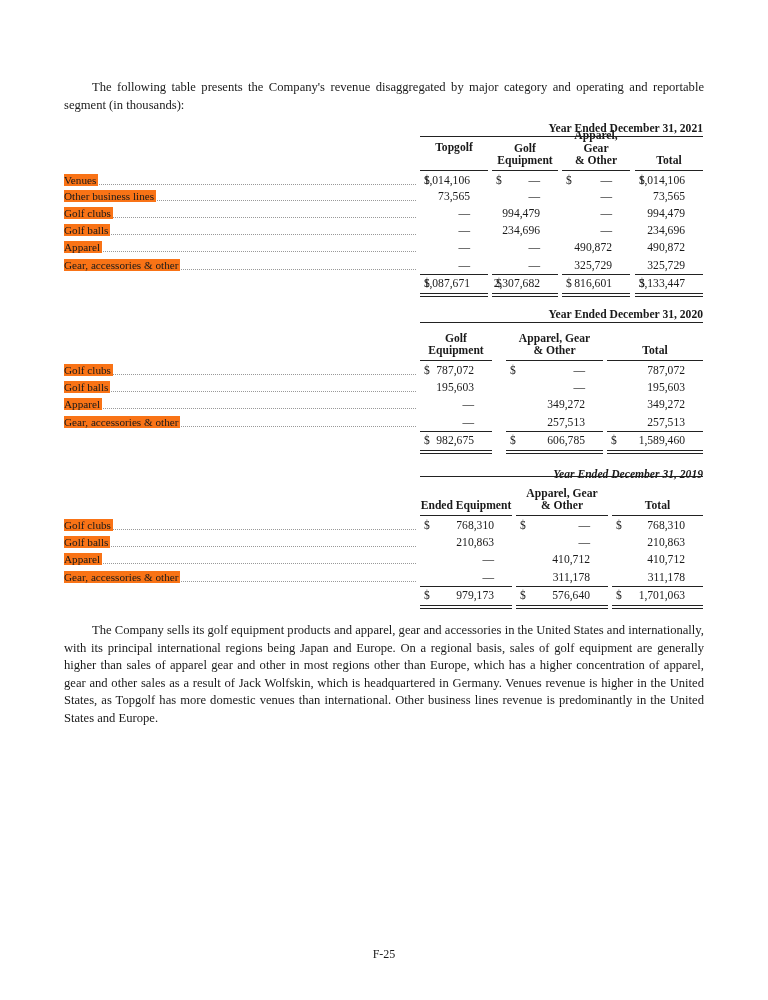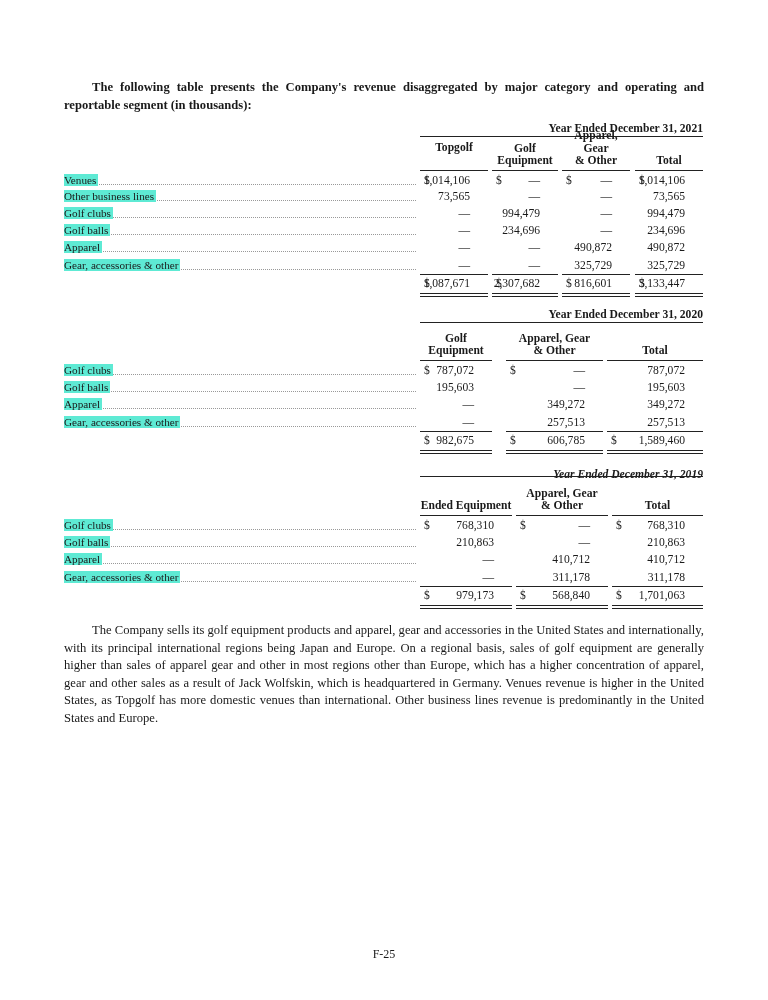--- a/index.html
+++ b/index.html
@@ -1,27 +1,27 @@
 <!DOCTYPE html>
 <html><head>
 <meta charset="utf-8">
 <style>
   html, body { margin:0; padding:0; background:#ffffff; }
   body { width:768px; height:1000px; position:relative; overflow:hidden;
          font-family:"Liberation Serif", serif; color:#1a1a1a; font-size:12.2px; }
   .para { position:absolute; left:64px; width:640px; text-align:justify; line-height:17.6px; font-size:12.6px; }
   .para .indent { display:inline-block; width:28px; }
-  .p1 { top:79px;font-weight:bold; }
+  .p1 { top:79px; }
   .p2 { top:622px; }
   .caption { position:absolute; text-align:right; font-weight:bold; font-size:11.6px; white-space:nowrap; }
   .caprule { position:absolute; height:0; border-top:1.5px solid #222; }
   .hdr { position:absolute; font-weight:bold; text-align:center; font-size:11.6px; line-height:12.6px; }
   .hdrrule { position:absolute; height:0; border-top:1.5px solid #222; }
   .rowlabel { position:absolute; left:0; font-size:11.2px; white-space:nowrap; overflow:hidden; width:352px; }
-  .rowlabel .lbl { background:#5eead4; padding-right:2px;font-family:Liberation Serif, serif; }
+  .rowlabel .lbl { background:#f97316; padding-right:2px;font-family:Liberation Serif, serif; }
   .rowlabel .dots { position:absolute; left:0; right:0; bottom:3px; border-bottom:1px dotted #999; z-index:-1; }
   .rowlabel { z-index:1; }
   .cell { position:absolute; font-size:11.6px; white-space:nowrap; }
   .cell .cur { position:absolute; left:0; }
   .cell .val { position:absolute; right:16px; }
   .sumrule { position:absolute; height:0; border-top:1px solid #222; }
   .dblrule { position:absolute; height:2px; border-top:1px solid #222; border-bottom:1px solid #222; }
   .footer { position:absolute; left:0; width:768px; top:947px; text-align:center; font-size:12px; }
 </style>
 </head>
@@ -298,21 +298,21 @@
       </div>
       <div class="sumrule" style="left: 420px; width: 92px; top: 586px;"></div>
       <div class="cell" style="left: 424px; width: 86px; top: 589px; height: 14px;">
         <span class="cur">$</span>
         <span class="val">979,173</span>
       </div>
       <div class="dblrule" style="left: 420px; width: 92px; top: 605px;"></div>
       <div class="sumrule" style="left: 516px; width: 92px; top: 586px;"></div>
       <div class="cell" style="left: 520px; width: 86px; top: 589px; height: 14px;">
         <span class="cur">$</span>
-        <span class="val">568,840</span>
+        <span class="val">576,640</span>
       </div>
       <div class="dblrule" style="left: 516px; width: 92px; top: 605px;"></div>
       <div class="sumrule" style="left: 612px; width: 91px; top: 586px;"></div>
       <div class="cell" style="left: 616px; width: 85px; top: 589px; height: 14px;">
         <span class="cur">$</span>
         <span class="val">1,701,063</span>
       </div>
       <div class="dblrule" style="left: 612px; width: 91px; top: 605px;"></div>
     </div>
   </div>

